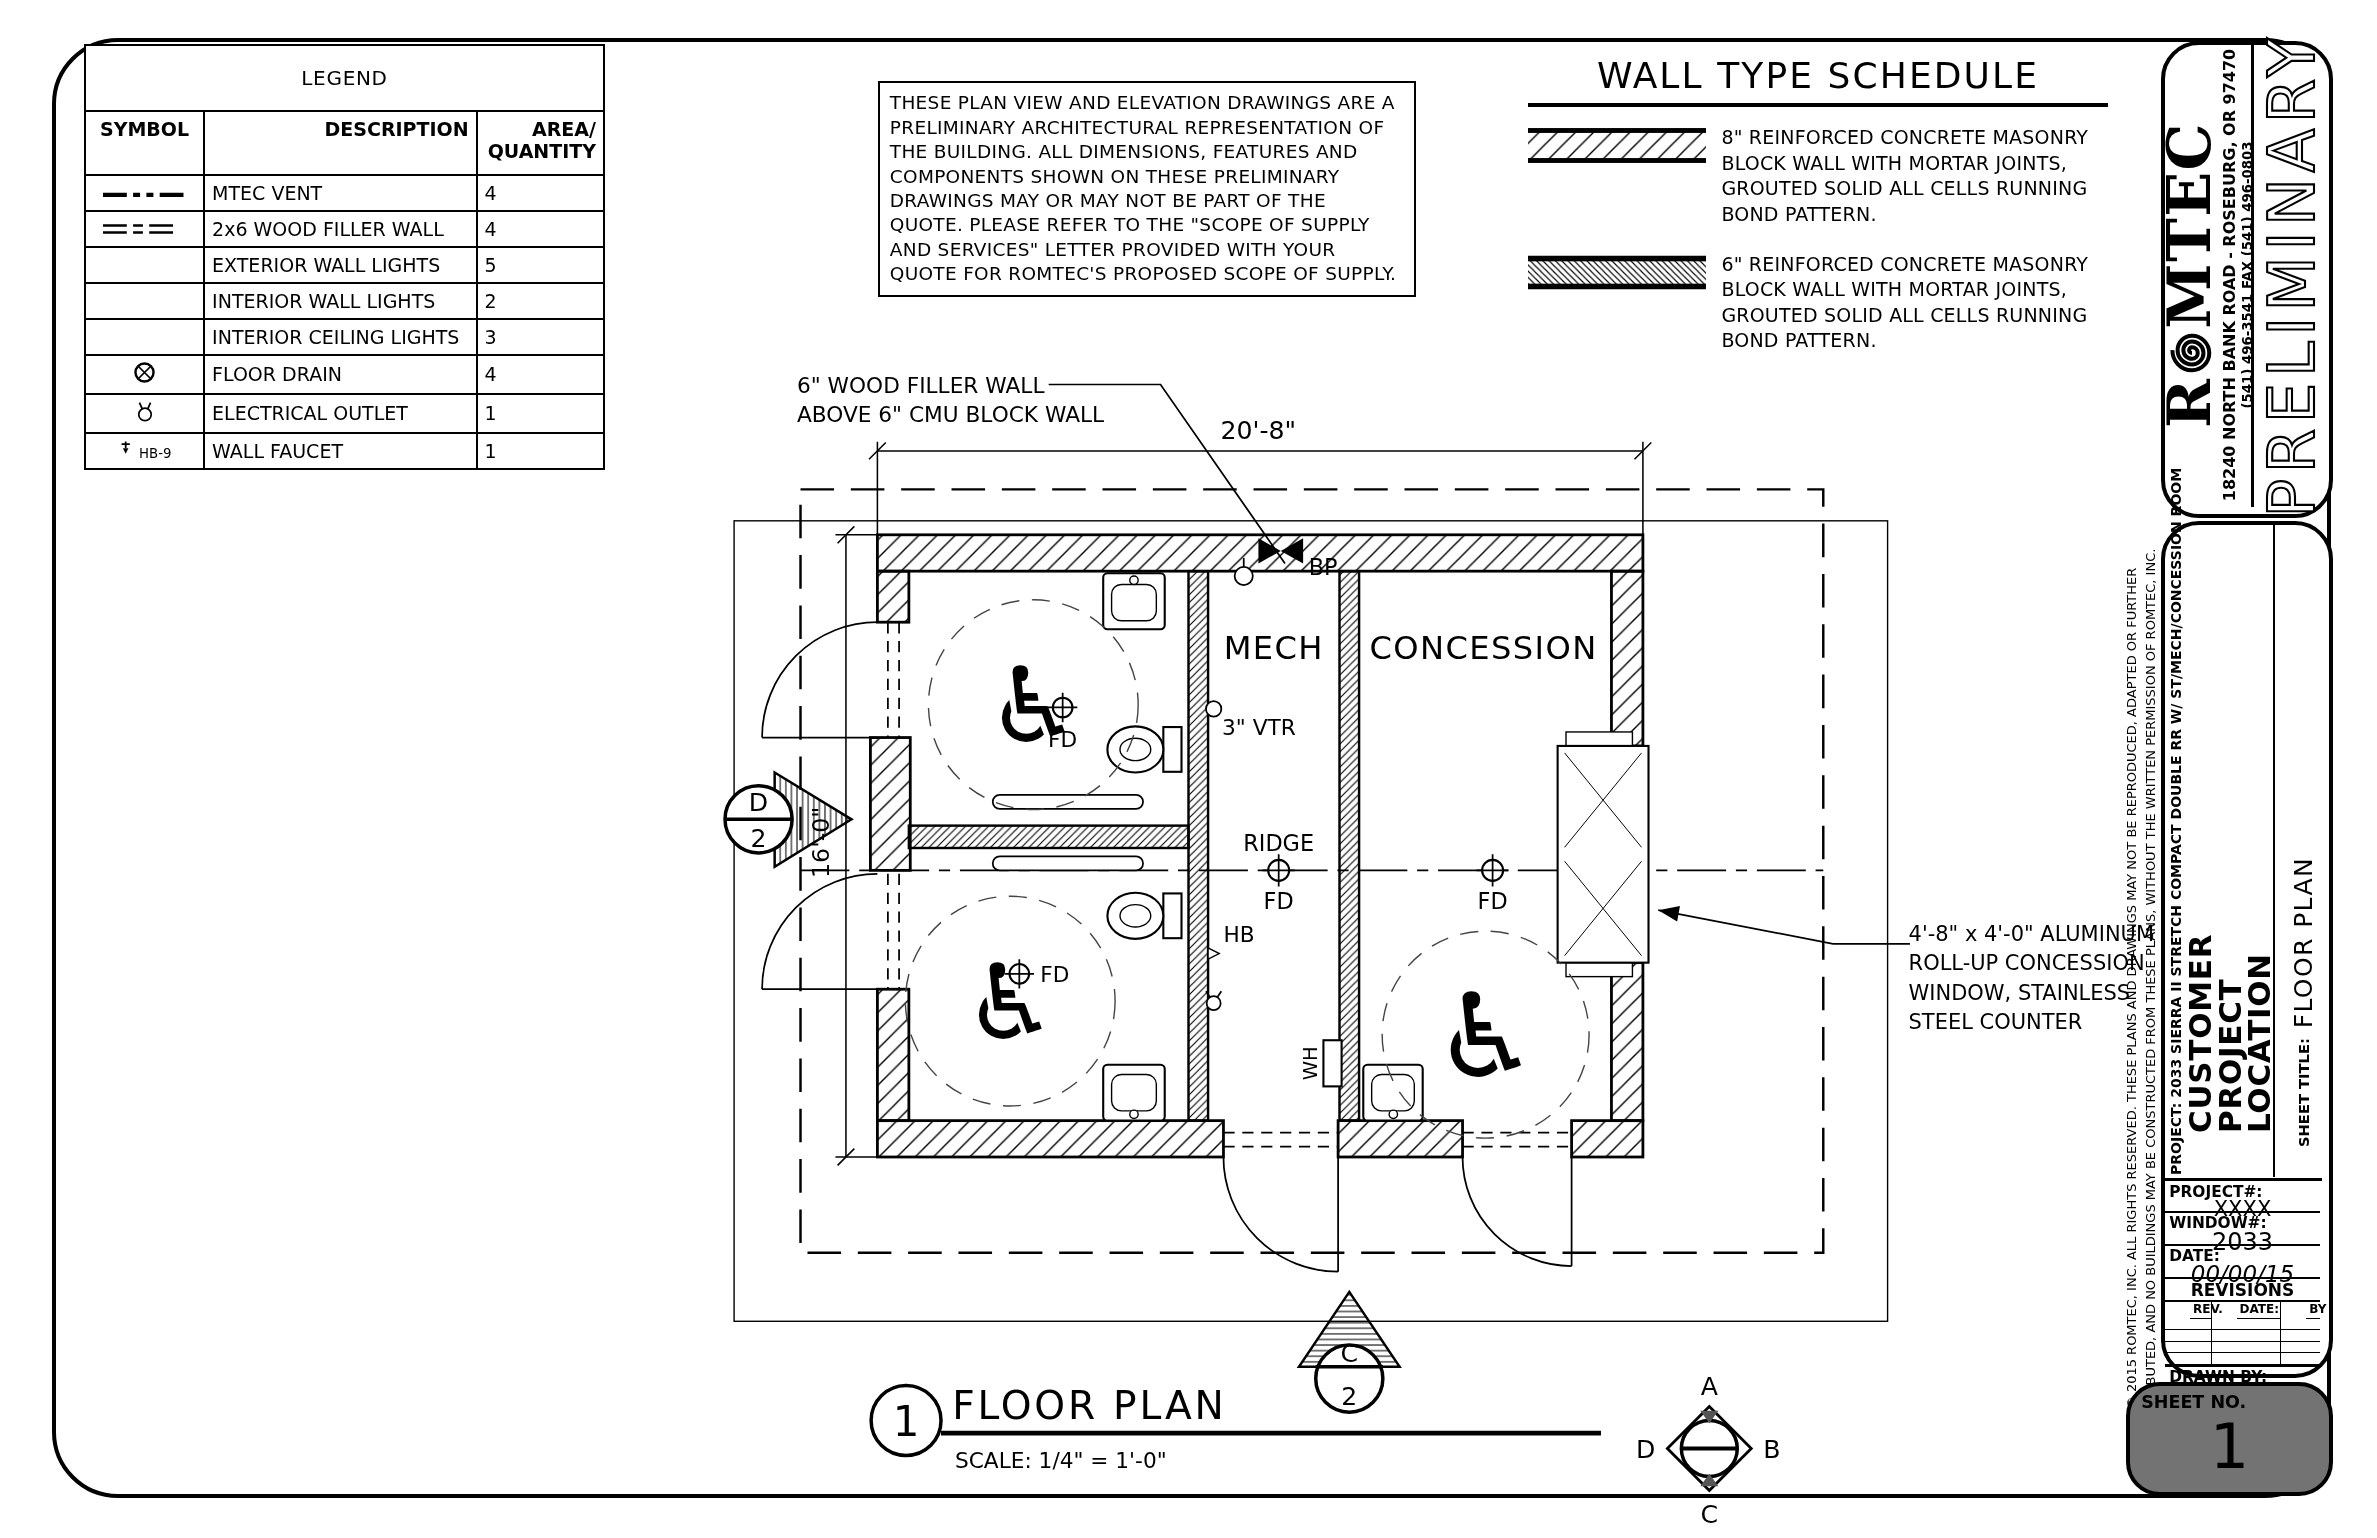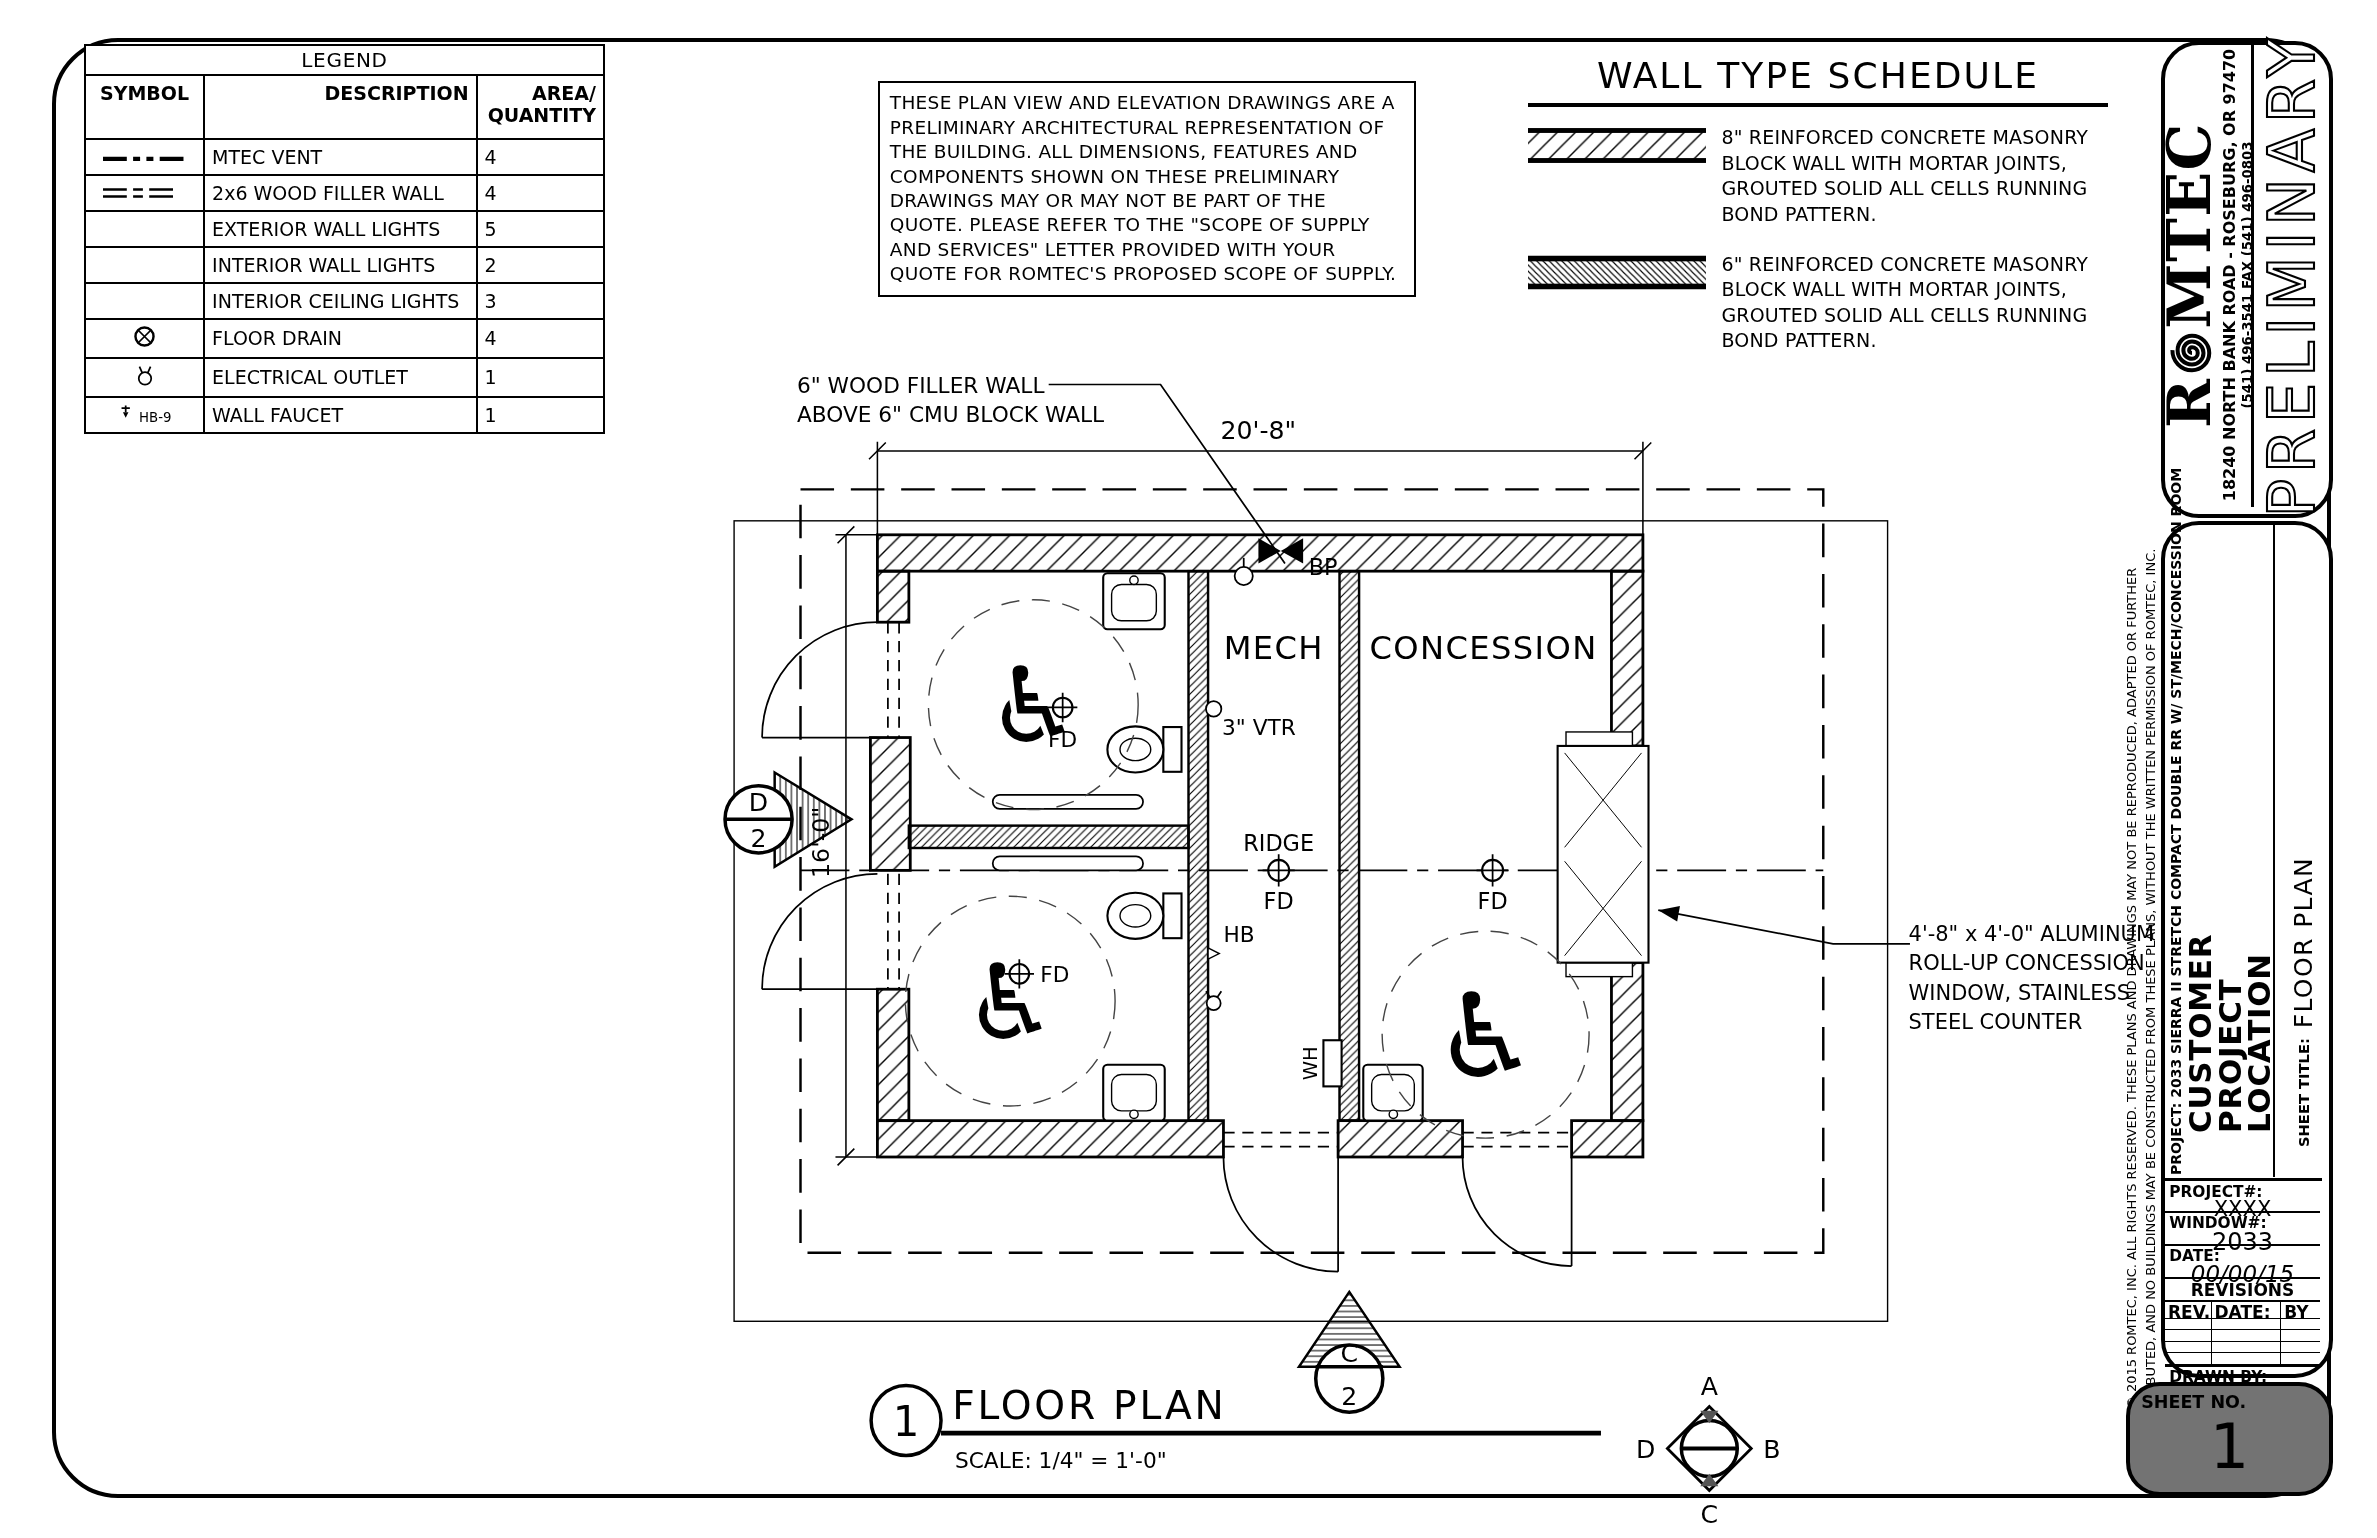--- a/index.html
+++ b/index.html
@@ -3,21 +3,21 @@
 <meta charset="utf-8">
 <style>
   html,body{margin:0;padding:0;background:#fff;width:2377px;height:1538px;position:relative;
     font-family:"DejaVu Sans",sans-serif;color:#000;-webkit-font-smoothing:antialiased;}
   .abs{position:absolute;}
   
   .sheet-border{left:52px;top:38px;width:2271px;height:1452px;border:4.9px solid #000;border-radius:66px;}
   
   .legend{left:84px;top:44px;width:521px;border-collapse:collapse;background:#fff;}
   .legend th,.legend td{border:2.1px solid #000;font-size:19px;padding:4.2px 7px;vertical-align:middle;}
-  .legend .ttl{text-align:center;font-size:20px;font-weight:normal;letter-spacing:0.7px;padding:2px;}
+  .legend .ttl{text-align:center;font-size:20px;font-weight:normal;letter-spacing:0.7px;padding:20px;}
   .legend .hdr{font-size:19px;height:52px;vertical-align:top;padding-top:5.6px;}
   .legend td.sym{text-align:center;width:106px;}
   .legend td.desc{width:280px;}
   .legend td.qty{width:112px;}
   .legend tr.r{height:36px;}
   
   .notebox{left:878px;top:81px;width:514px;border:2.8px solid #000;padding:8.4px 9.8px;
     font-size:18.5px;line-height:1.32;letter-spacing:0.3px;background:#fff;}
   
   .schedule{left:1528px;top:55px;width:580px;}
@@ -48,21 +48,21 @@
   .stitle-label{font-size:14.7px;font-weight:700;}
   .stitle-val{font-size:25px;letter-spacing:1.4px;}
   .tb-rows{left:2165px;top:1182px;width:155px;}
   .fldrow{position:relative;border-bottom:2.1px solid #000;}
   .fldlabel{font-size:15.4px;font-weight:700;padding:1.4px 0 0 4.2px;}
   .fldval{text-align:center;font-size:21px;margin-top:-4.2px;}
   .revhdr{text-align:center;font-weight:700;font-size:17px;padding:0.7px 0;border-bottom:2.1px solid #000;}
   .revtable{display:grid;grid-template-columns:30% 45% 25%;border-bottom:2.1px solid #000;}
   .revtable div{border-right:1.4px solid #000;border-bottom:1.4px solid #000;height:10.5px;}
   .revtable div:nth-child(3n){border-right:none;}
-  .revtable .h{font-size:17px;font-weight:700;height:15.4px;padding-left:3px;}
+  .revtable .h{font-size:12px;font-weight:700;height:15.4px;padding-left:3px;margin-left:25px;}
   .sheetno-box{left:2126px;top:1382px;width:199px;height:106px;border:4.2px solid #000;border-radius:34px;background:#737373;}
   .sheetno-label{position:absolute;left:11.2px;top:5.6px;font-size:17.5px;font-weight:700;}
   .sheetno-val{text-align:center;font-size:62px;margin-top:24px;}
   .copyright{left:2123px;top:1460px;width:943px;height:36px;font-size:13px;line-height:1.45;
     text-align:center;white-space:nowrap;}
   svg text{font-family:"DejaVu Sans",sans-serif;fill:#000;}
 </style>
 </head>
 <body>
 

